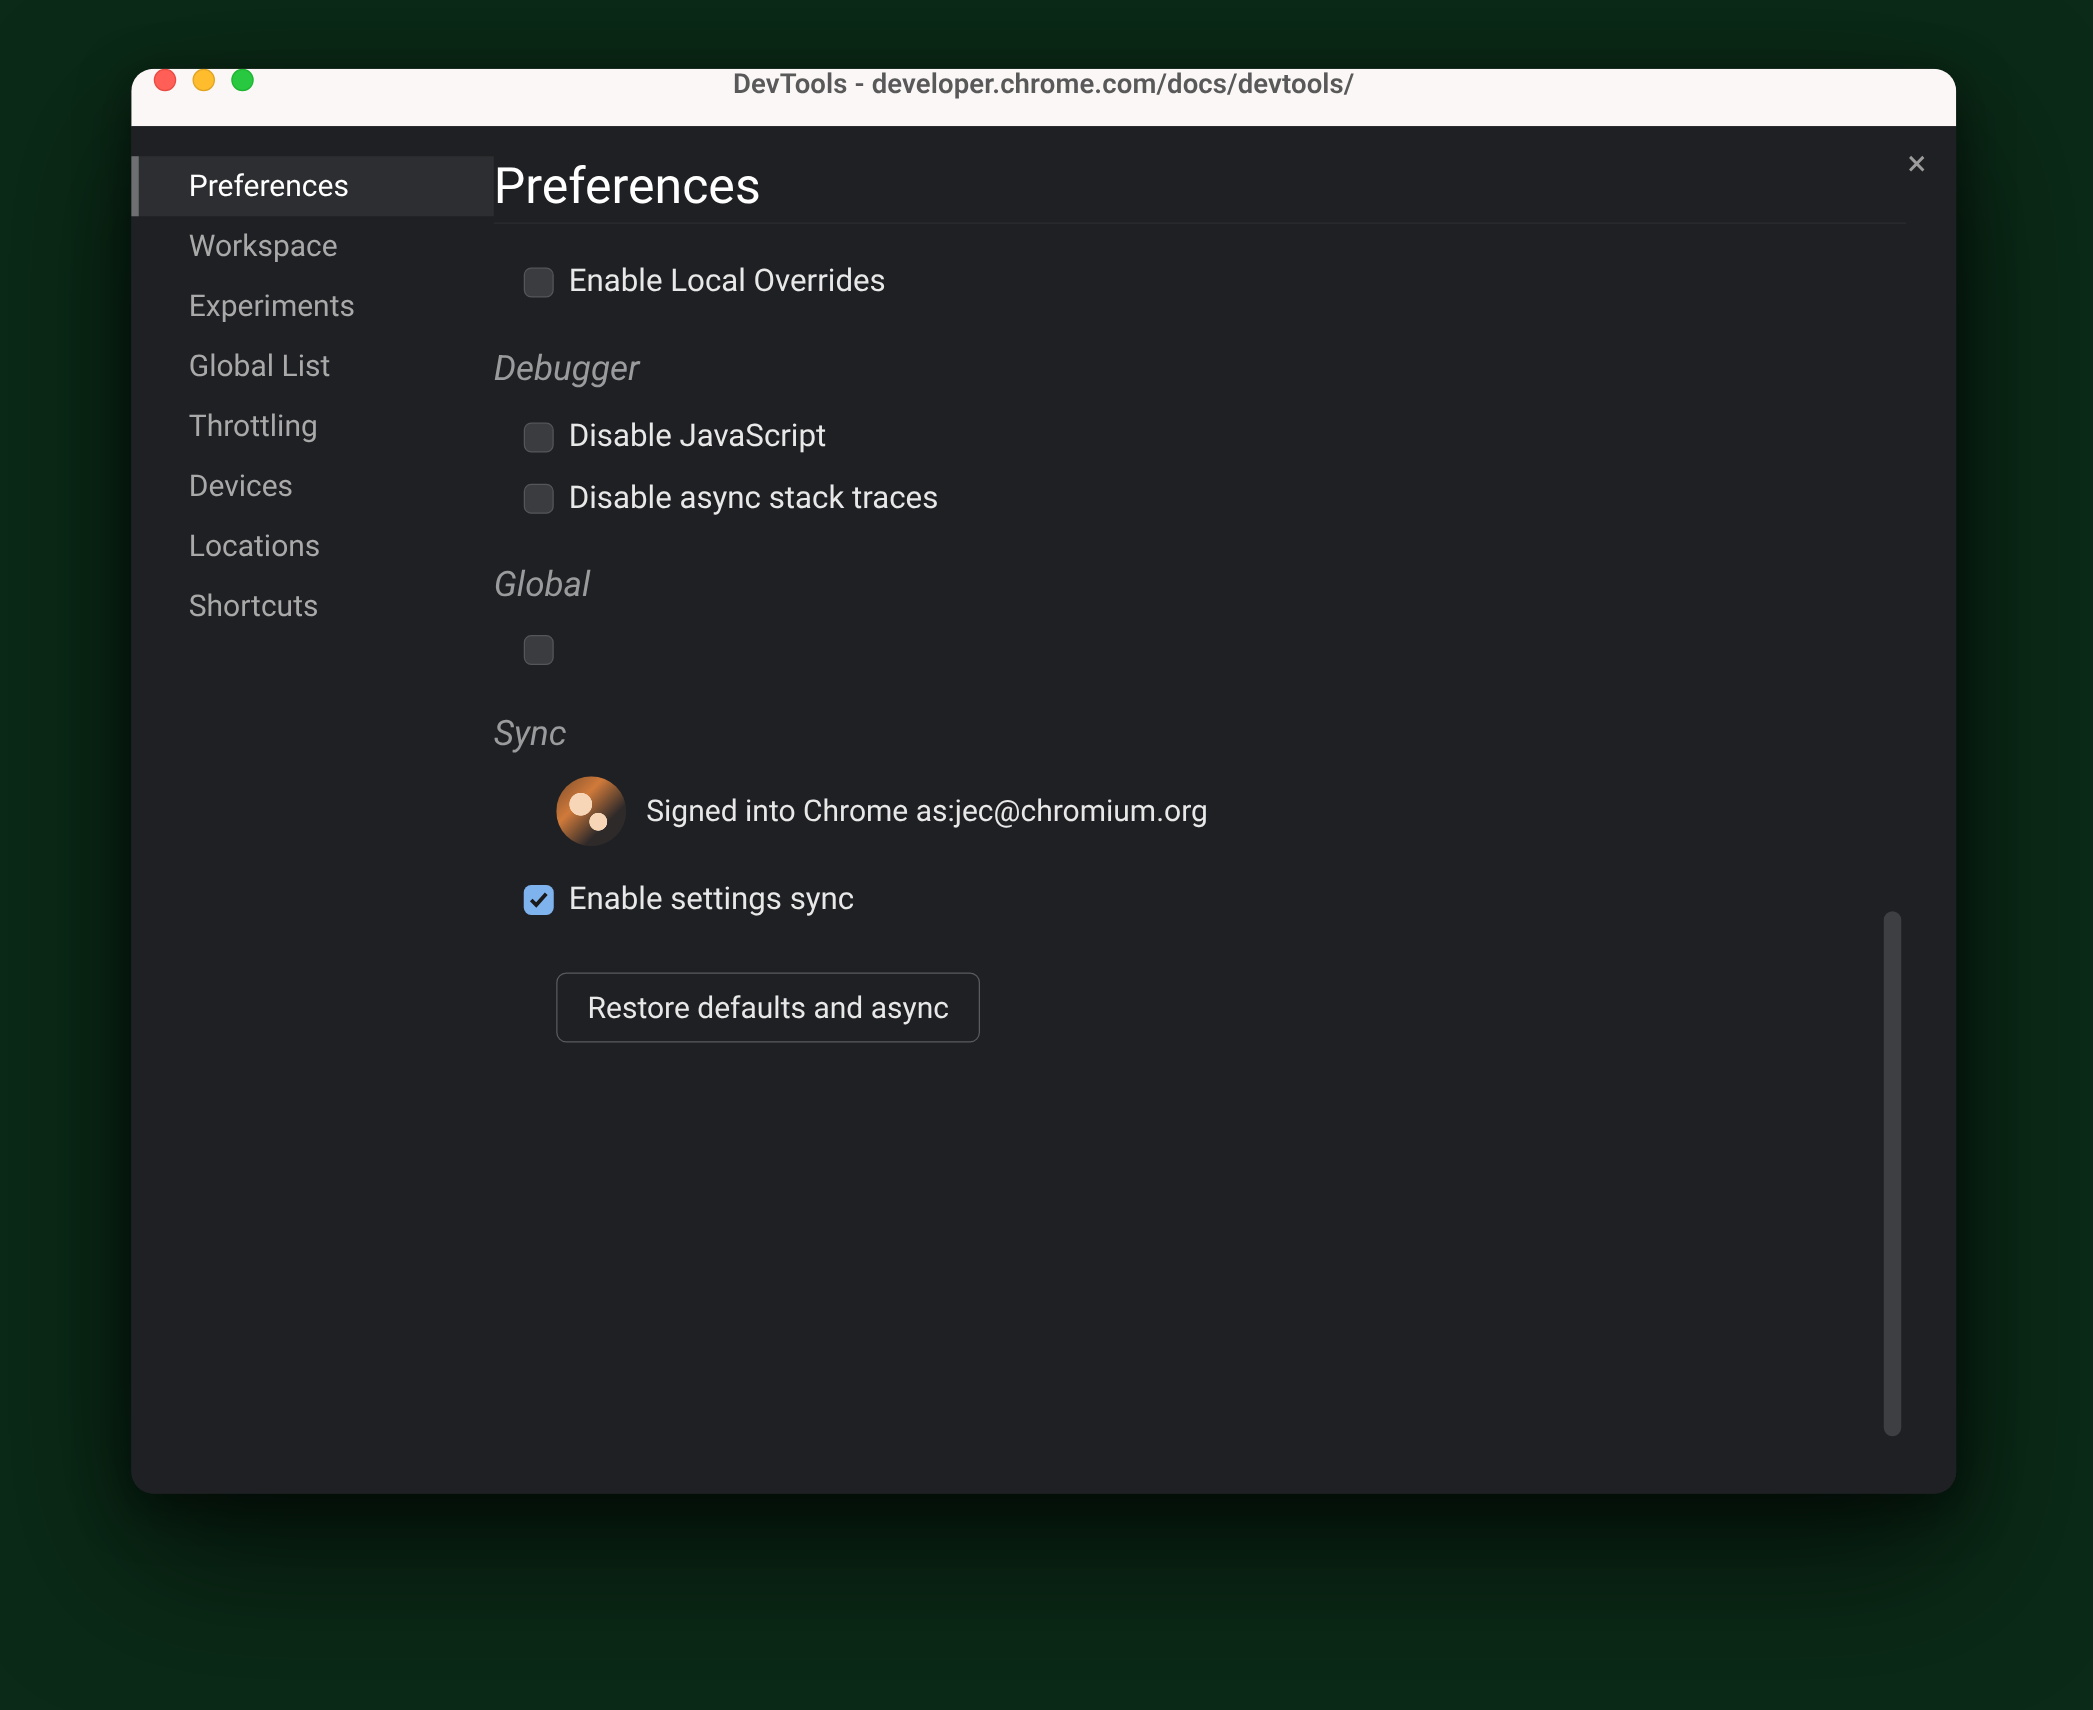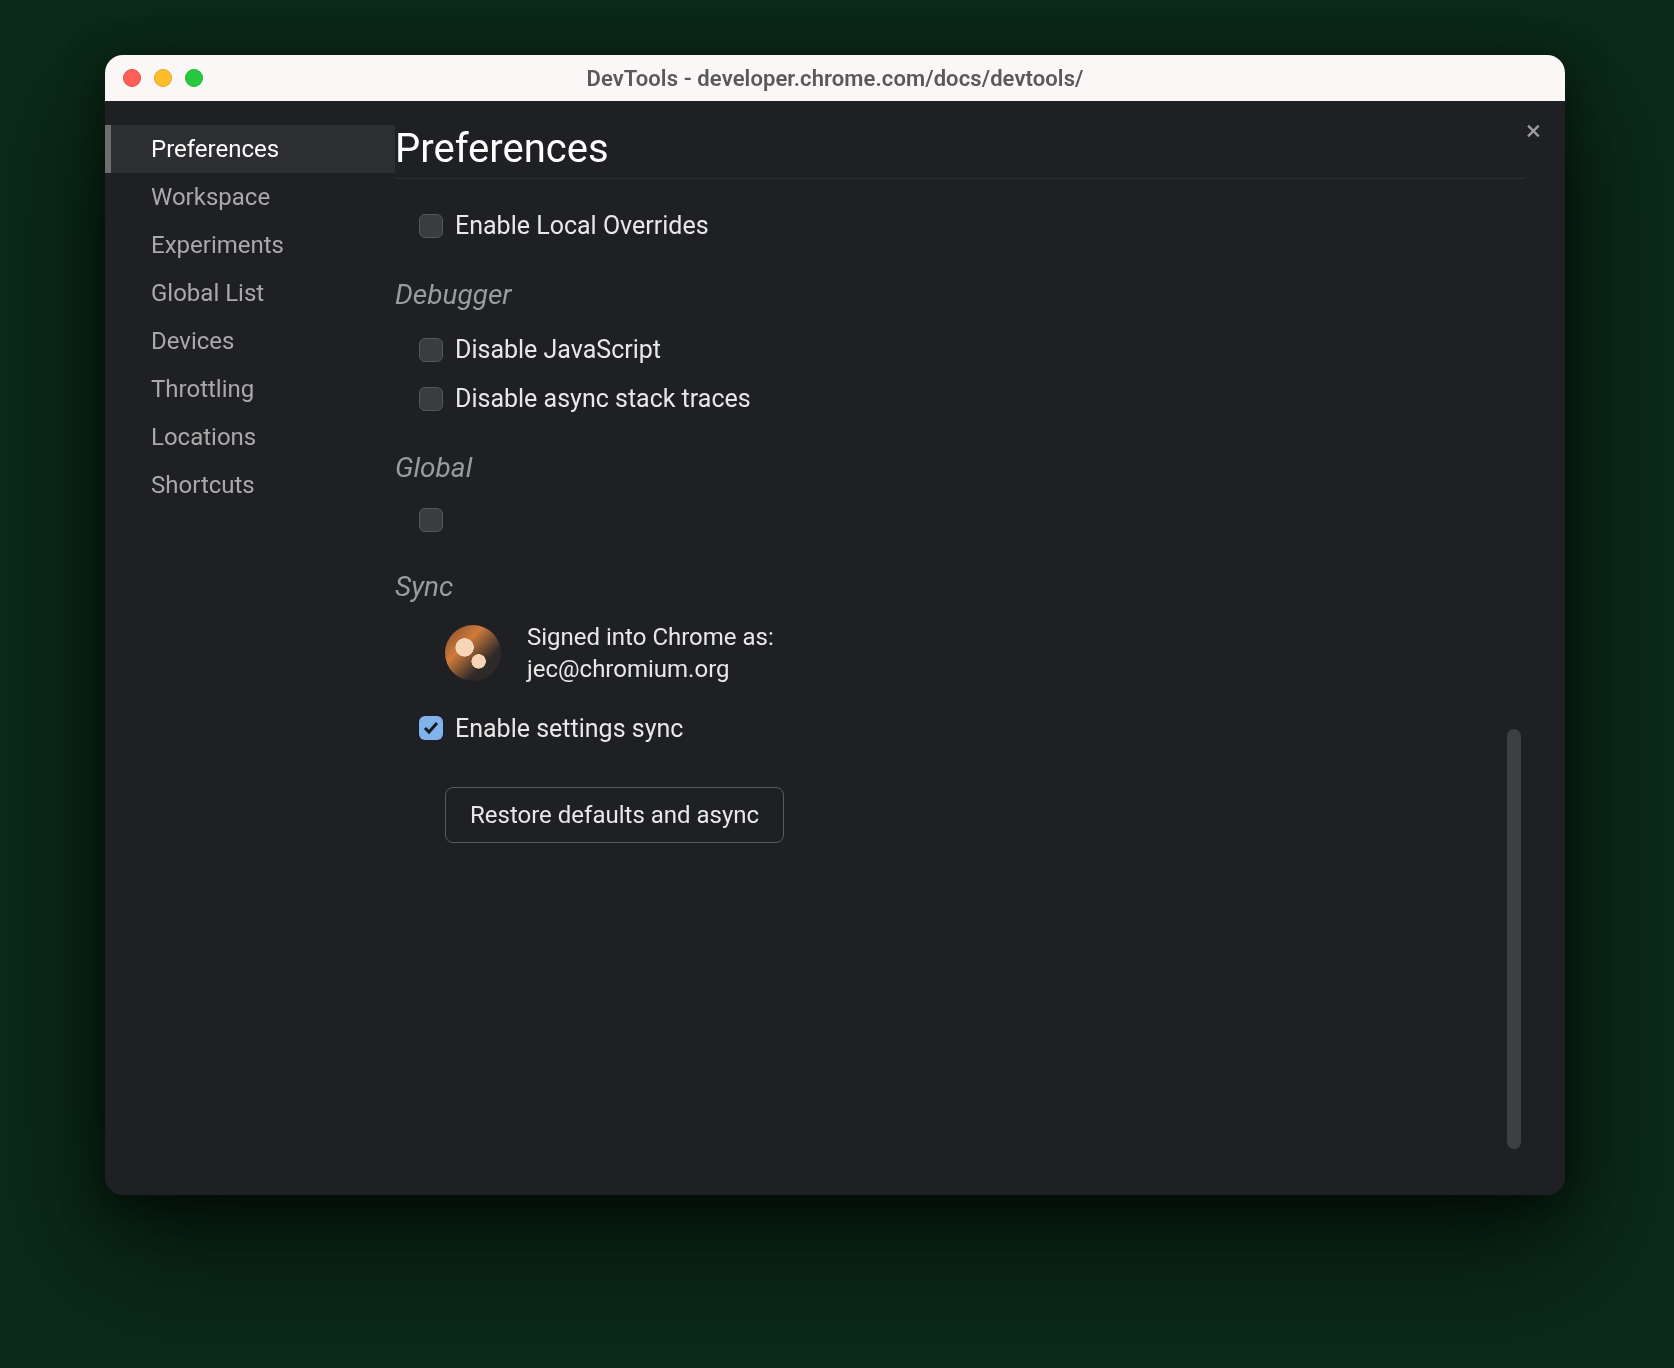--- a/index.html
+++ b/index.html
@@ -39,21 +39,21 @@
     overflow:hidden;
     box-shadow:0 50px 120px rgba(0,0,0,.6),0 10px 40px rgba(0,0,0,.5);
     background:var(--bg-window);
     display:flex;
     flex-direction:column;
   }
   .titlebar{
     height:46px;
     background:var(--bg-titlebar);
     display:flex;
-    align-items:center;
+    align-items:flex-start;
     padding:0 18px;
     position:relative;
   }
   .traffic-lights{display:flex;gap:13px;align-items:center;}
   .tl{width:18px;height:18px;border-radius:50%;}
   .tl.red{background:#ff5f57;border:1px solid #e94b42;}
   .tl.yellow{background:#ffbd2e;border:1px solid #e1a321;}
   .tl.green{background:#28c940;border:1px solid #1db532;}
   .title-text{
     position:absolute;
@@ -167,21 +167,21 @@
     padding:4px 0 18px 50px;
   }
   .avatar{
     width:56px;height:56px;border-radius:50%;
     background:
       radial-gradient(circle at 35% 40%, #f6d6b6 0 18%, transparent 19%),
       radial-gradient(circle at 60% 65%, #f6d6b6 0 14%, transparent 15%),
       linear-gradient(135deg,#7a4b2c 0%,#d07a3a 35%,#2e2a2a 70%);
     flex-shrink:0;
   }
-  .sync-text{display:flex;flex-direction:column;line-height:1.35;margin-left:10px;}
+  .sync-text{display:flex;flex-direction:row;line-height:1.35;}
   .sync-text span{color:var(--text-normal);font-size:24px;}
   .button-row{padding:34px 0 0 50px;}
   .btn{
     display:inline-block;
     border:1px solid var(--btn-border);
     background:transparent;
     color:var(--text-normal);
     font-size:24px;
     padding:13px 24px;
     border-radius:8px;
@@ -214,22 +214,22 @@
   <div class="content">
 
     <div class="close-x">×</div>
 
     <div class="sidebar">
       <div class="sidebar-items">
         <div class="sidebar-item active">Preferences</div>
         <div class="sidebar-item">Workspace</div>
         <div class="sidebar-item">Experiments</div>
         <div class="sidebar-item">Global List</div>
+        <div class="sidebar-item">Throttling</div>
         <div class="sidebar-item">Devices</div>
-        <div class="sidebar-item">Throttling</div>
         <div class="sidebar-item">Locations</div>
         <div class="sidebar-item">Shortcuts</div>
       </div>
     </div>
 
     <div class="main">
       <div class="main-heading">Preferences</div>
 
       <div class="scroll-area">
         <div class="inner">

